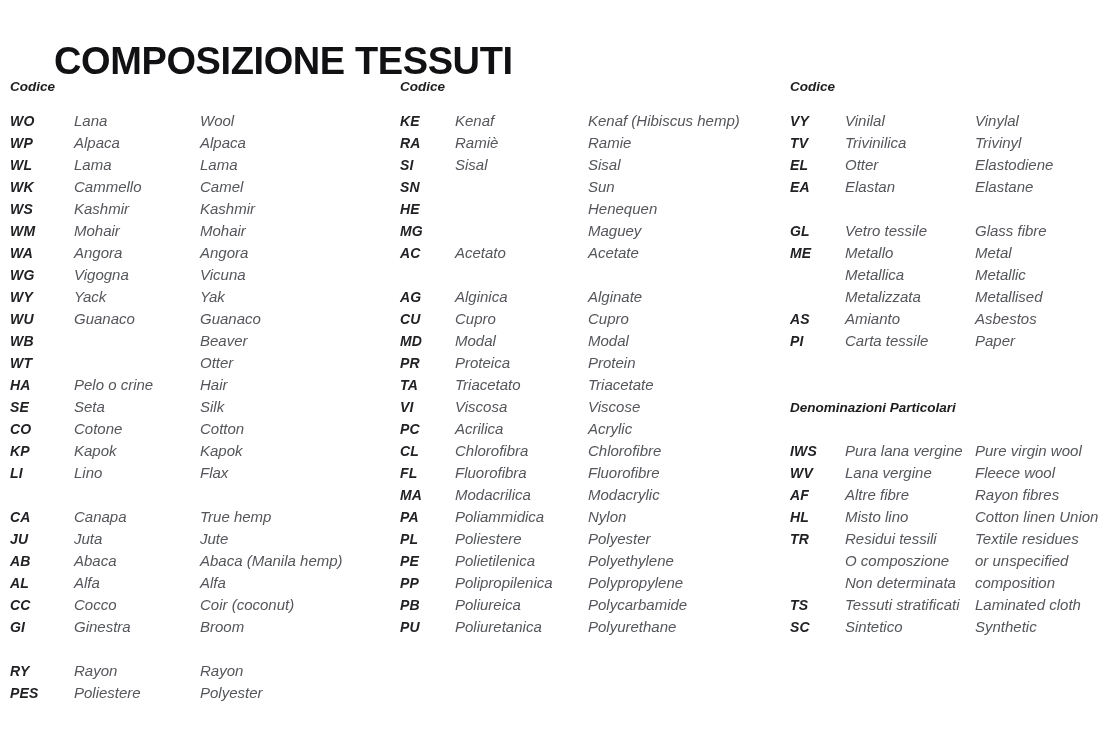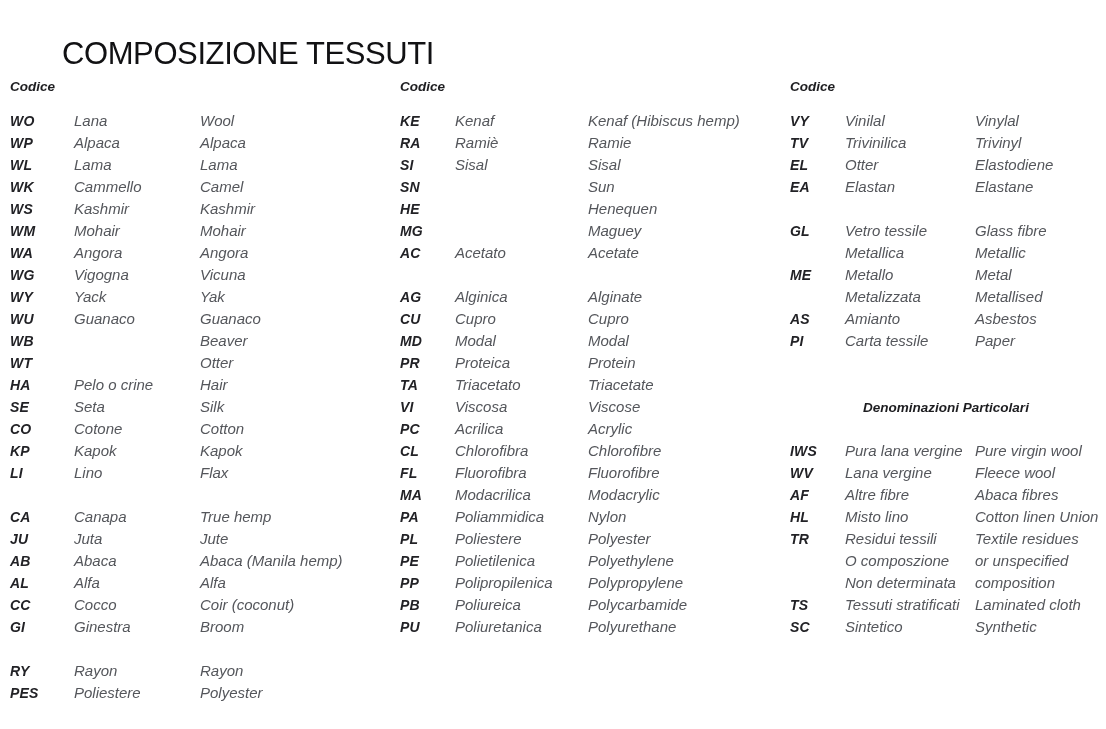--- a/index.html
+++ b/index.html
@@ -10,24 +10,24 @@
   body {
     position: relative;
     width: 1106px;
     height: 729px;
     overflow: hidden;
     font-family: "Liberation Sans", sans-serif;
     color: #505257;
   }
   .page-title {
     position: absolute;
-    left: 62px;
+    left: 54px;
     top: 15px;
-    font-size: 31px;
-    font-weight: normal;
+    font-size: 38px;
+    font-weight: bold;
     letter-spacing: -0.4px;
     color: #111113;
     white-space: nowrap;
   }
   .column {
     position: absolute;
     top: 76px;
     font-style: italic;
   }
   .col-header {
@@ -52,21 +52,20 @@
     font-weight: bold;
     font-size: 14px;
     letter-spacing: 0.2px;
     color: #222226;
   }
   .row .it, .row .en {
     color: #54565b;
   }
   .row.section-row {
     display: block;
-    text-align: center;
   }
   .section-header {
     font-size: 13.5px;
     font-weight: bold;
     color: #1d1d20;
   }
 </style>
 </head>
 <body>
 
@@ -366,31 +365,31 @@
         <span class="code"></span>
         <span class="it"></span>
         <span class="en"></span>
       </div>
       <div class="row">
         <span class="code">GL</span>
         <span class="it">Vetro tessile</span>
         <span class="en">Glass fibre</span>
       </div>
       <div class="row">
-        <span class="code"></span>
-        <span class="it">Metallica</span>
-        <span class="en">Metallic</span>
-      </div>
-      <div class="row">
         <span class="code">ME</span>
         <span class="it">Metallo</span>
         <span class="en">Metal</span>
       </div>
       <div class="row">
         <span class="code"></span>
+        <span class="it">Metallica</span>
+        <span class="en">Metallic</span>
+      </div>
+      <div class="row">
+        <span class="code"></span>
         <span class="it">Metalizzata</span>
         <span class="en">Metallised</span>
       </div>
       <div class="row">
         <span class="code">AS</span>
         <span class="it">Amianto</span>
         <span class="en">Asbestos</span>
       </div>
       <div class="row">
         <span class="code">PI</span>
@@ -419,21 +418,21 @@
         <span class="en">Pure virgin wool</span>
       </div>
       <div class="row">
         <span class="code">WV</span>
         <span class="it">Lana vergine</span>
         <span class="en">Fleece wool</span>
       </div>
       <div class="row">
         <span class="code">AF</span>
         <span class="it">Altre fibre</span>
-        <span class="en">Abaca fibres</span>
+        <span class="en">Rayon fibres</span>
       </div>
       <div class="row">
         <span class="code">HL</span>
         <span class="it">Misto lino</span>
         <span class="en">Cotton linen Union</span>
       </div>
       <div class="row">
         <span class="code">TR</span>
         <span class="it">Residui tessili</span>
         <span class="en">Textile residues</span>

